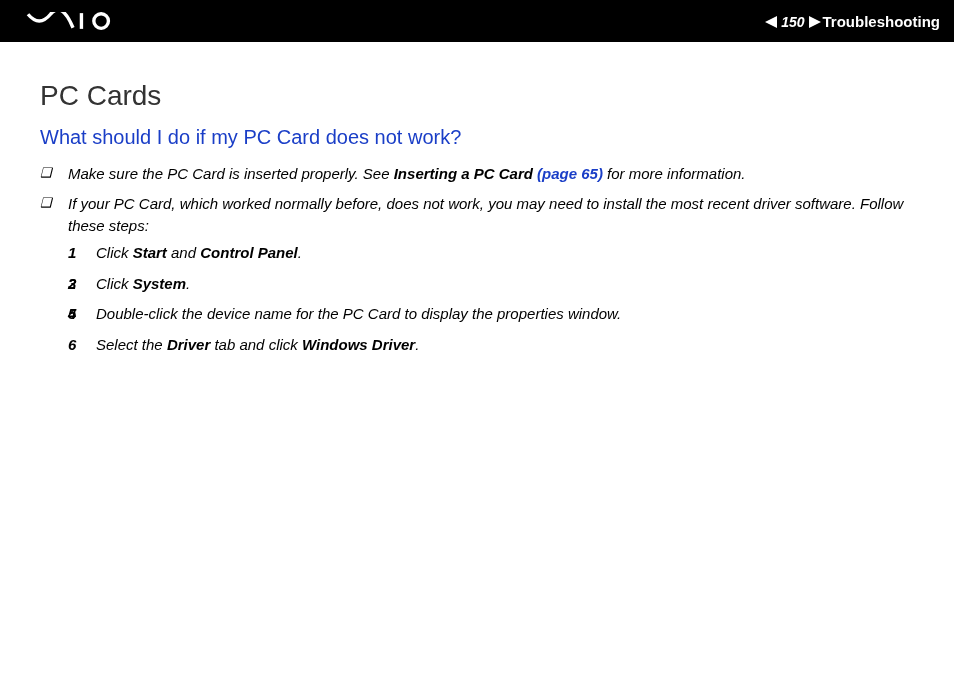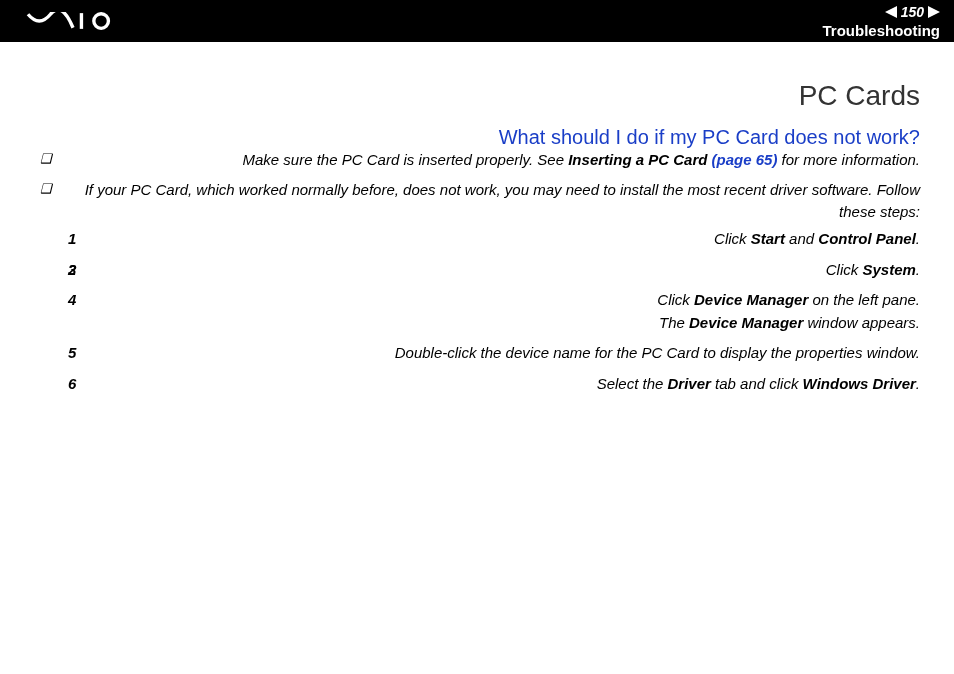--- a/index.html
+++ b/index.html
@@ -1,29 +1,29 @@
 <!DOCTYPE html>
 <html><head>
 <meta charset="utf-8">
 <style>
   * { margin: 0; padding: 0; box-sizing: border-box; }
   body { width: 954px; height: 674px; font-family: Arial, Helvetica, sans-serif; background: #fff; color: #000; }
   .header { background: #000; color: #fff; height: 42px; display: flex; align-items: center; justify-content: space-between; padding: 0 14px 0 18px; }
   .logo { font-size: 24px; font-weight: bold; letter-spacing: 3px; font-family: Arial, sans-serif; display:flex; align-items:center; gap:2px;}
   .logo svg { height: 18px; }
-  .hdr-right { display: flex; flex-direction: column; align-items: flex-end; gap: 2px; }
+  .hdr-right { display: flex; flex-direction: row; align-items: flex-end; gap: 2px; }
   .nav-row { display: flex; align-items: center; gap: 4px; }
   .nav-row .pg { font-style: italic; font-weight: bold; font-size: 14px; }
   .nav-row .arrow { width:0; height:0; border-top:6px solid transparent; border-bottom:6px solid transparent; }
   .nav-row .arrow.left { border-right:12px solid #fff; }
   .nav-row .arrow.right { border-left:12px solid #fff; }
   .section-label { font-size: 15px; font-weight: bold; }
-  .content { padding: 38px 34px 0 40px; text-align: right; }
+  .content { padding: 38px 34px 0 40px; }
   .title { font-size: 28px; font-weight: normal; color: #333; margin-bottom: 14px; }
-  .question { font-size: 20px; color: #1a3ec7; font-weight: normal; }
+  .question { font-size: 20px; color: #1a3ec7; margin-bottom: 14px; font-weight: normal; }
   .bullets { list-style: none; font-style: italic; }
   .bullets > li { position: relative; padding-left: 28px; font-size: 15px; line-height: 1.45; margin-bottom: 8px; }
   .bullets > li::before { content: "❑"; position: absolute; left: 0; top: 1px; font-size: 13px; }
   .link { color: #1a3ec7; font-weight: bold; }
   .bold { font-weight: bold; }
   .steps { list-style: none; margin-top: 6px; }
   .steps li { position: relative; padding-left: 28px; font-size: 15px; line-height: 1.5; margin-bottom: 8px; }
   .steps li .num { position: absolute; left: 0; top: 0; font-weight: bold; }
 </style>
 </head>
@@ -54,19 +54,19 @@
   <ul class="bullets">
     <li>
       <span>Make sure the PC Card is inserted properly. See </span><span class="bold">Inserting a PC Card </span><span class="link">(page 65)</span><span> for more information.</span>
     </li>
     <li>
       <span>If your PC Card, which worked normally before, does not work, you may need to install the most recent driver software. Follow these steps:</span>
       <ol class="steps">
         <li><span class="num">1</span><span>Click <span class="bold">Start</span> and <span class="bold">Control Panel</span>.</span></li>
         <li><span class="num">2</span></li>
         <li><span class="num">3</span><span>Click <span class="bold">System</span>.</span></li>
-        <li><span class="num">4</span><span>Click <span class="bold">Device Manager</span> on the left pane.<br>The <span class="bold">Device Manager</span> window appears.</span></li>
+        <li><span class="num">4</span></li>
         <li><span class="num">5</span><span>Double-click the device name for the PC Card to display the properties window.</span></li>
         <li><span class="num">6</span><span>Select the <span class="bold">Driver</span> tab and click <span class="bold">Windows Driver</span>.</span></li>
       </ol>
     </li>
   </ul>
 </div>
 
 </body></html>

